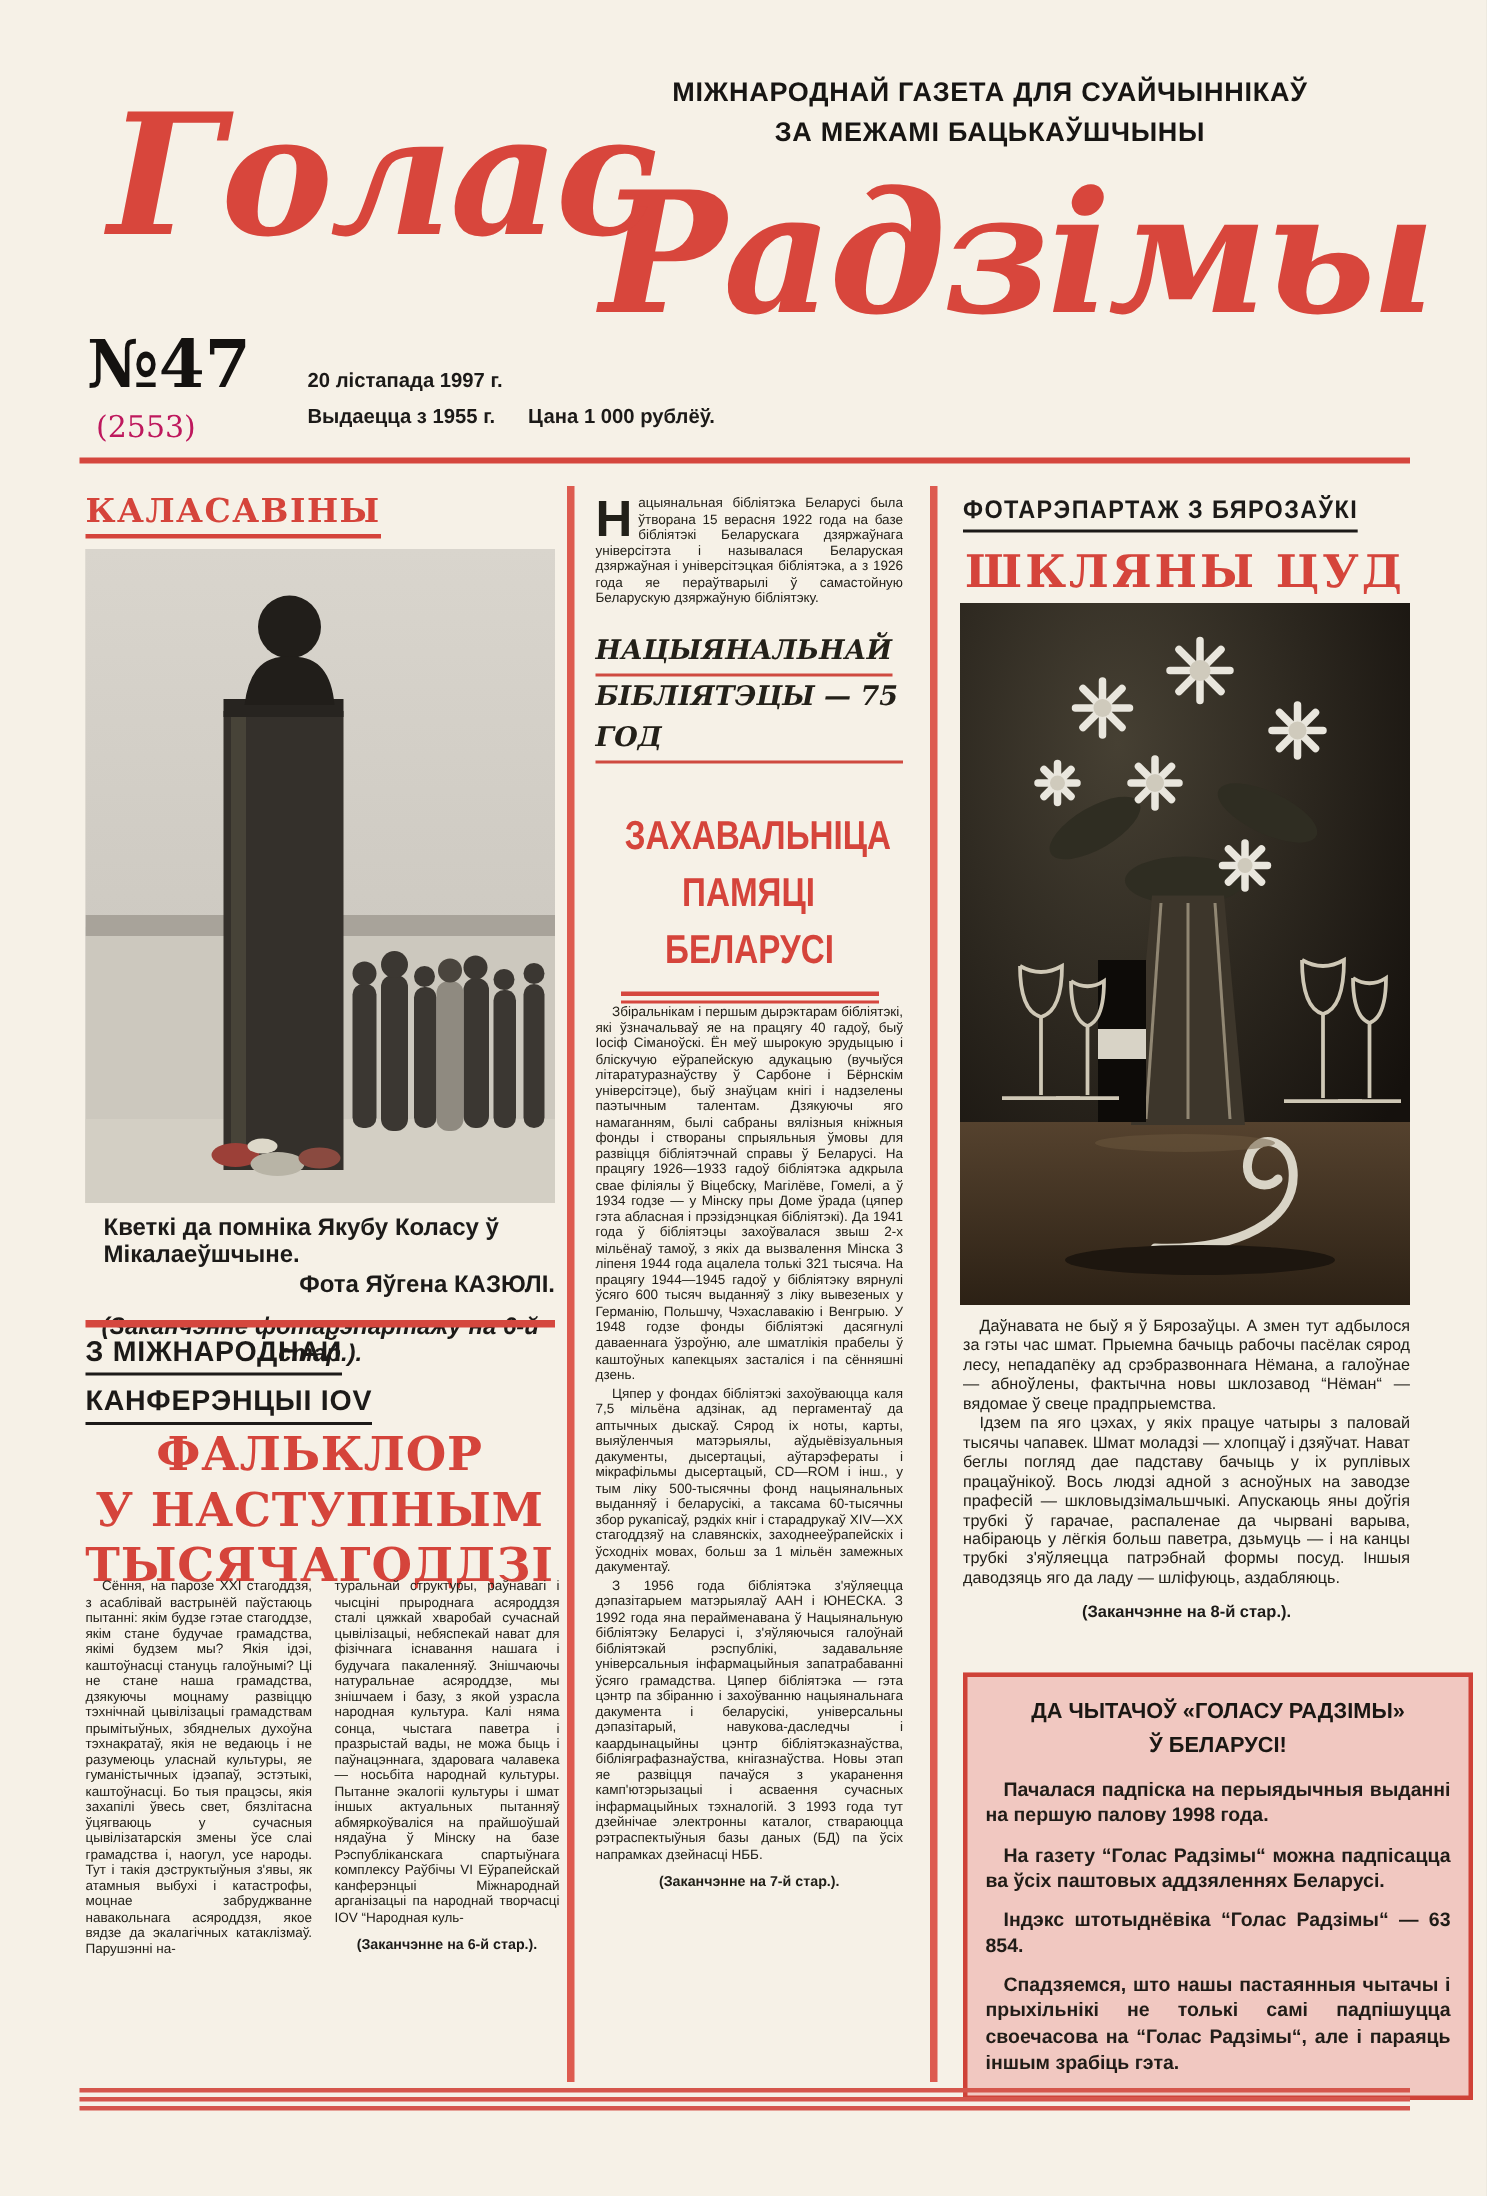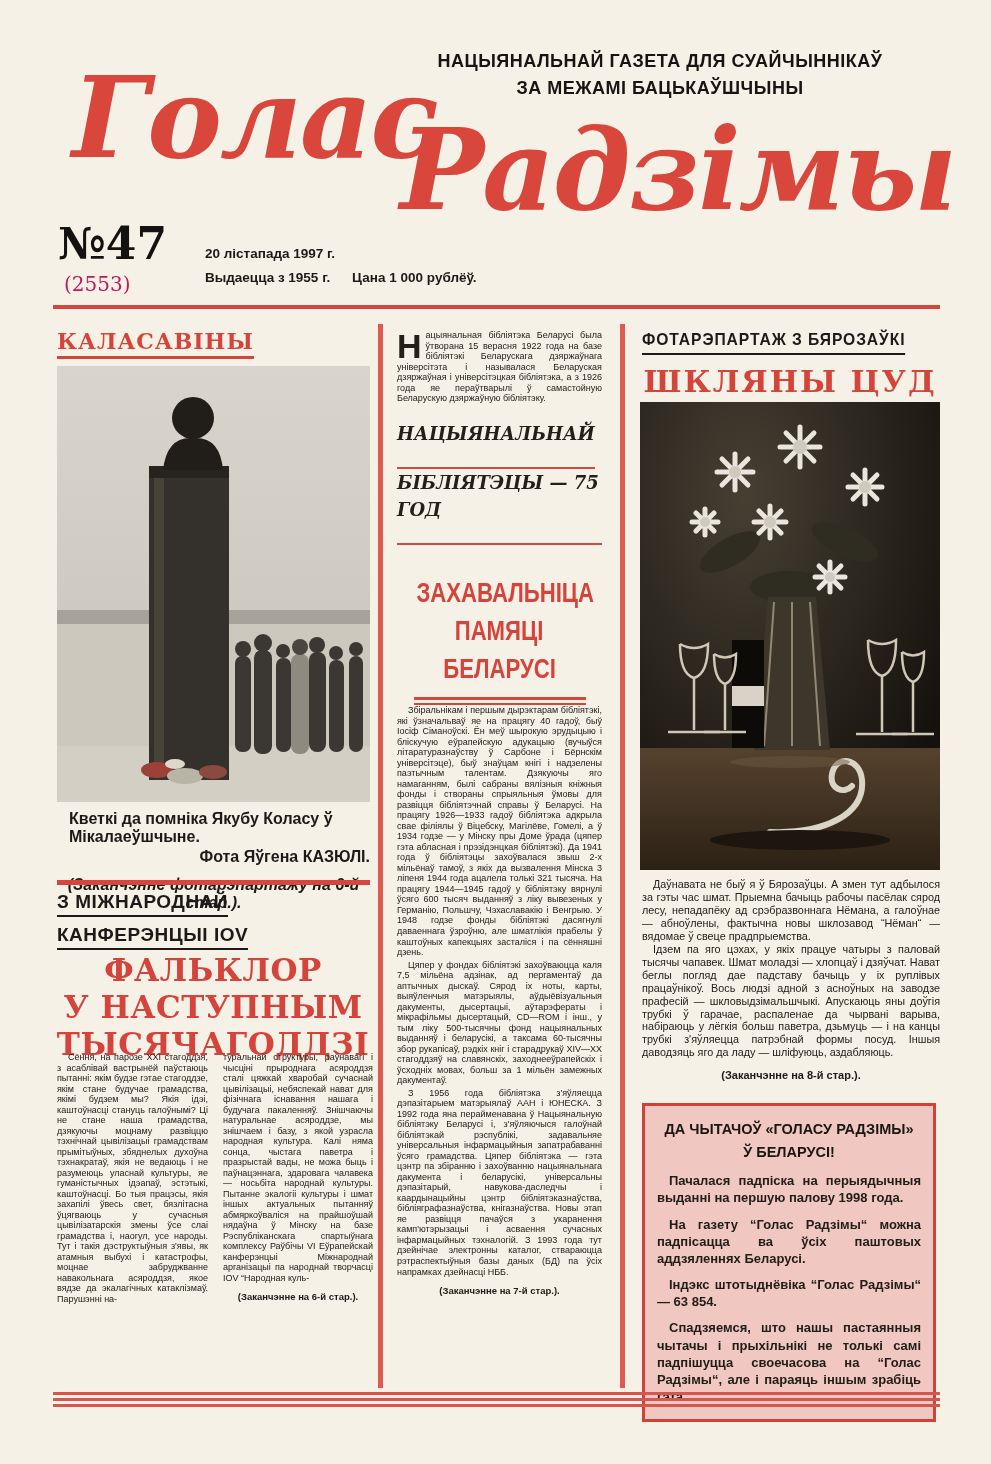--- a/index.html
+++ b/index.html
@@ -49,52 +49,52 @@
   .body-sm{font-size:9px;line-height:1.17;text-align:justify;color:#222019;}
   .lcol1{position:absolute;left:57px;top:1052px;width:151px;}
   .lcol2{position:absolute;left:223px;top:1052px;width:150px;}
   .indent{text-indent:11px;}
   .cont-line{text-align:center;font-weight:bold;font-size:9.5px;margin-top:8px;text-indent:0;}
   
   .midcol{position:absolute;left:397px;top:330px;width:205px;}
   .dropcap{float:left;font-size:34px;font-weight:bold;line-height:.85;padding:2px 4px 0 0;}
   .mid-kicker{margin-top:16px;font-family:"DejaVu Serif",serif;font-style:italic;
     font-weight:bold;font-size:18px;color:#232019;line-height:1.55;}
-  .mid-kicker span{display:inline-block;border-bottom:2.5px solid #cf4a40;padding-bottom:19px;}
+  .mid-kicker span{display:inline-block;border-bottom:2.5px solid #cf4a40;padding-bottom:1px;}
   .mid-head{margin-top:30px;text-align:center;color:#d5443b;font-weight:bold;
     font-size:27px;line-height:1.4;}
   .mid-head span{display:inline-block;transform:scaleX(.82);transform-origin:center;white-space:nowrap;}
   .mid-dbl-rule{width:172px;margin:8px auto 0 auto;border-top:3px solid #d5473e;
     border-bottom:2.5px solid #d5473e;height:3.5px;}
   .mid-body{margin-top:0;}
   .mid-body p{margin:0 0 2px 0;}
   
   .rkicker{position:absolute;left:642px;top:330px;font-size:17px;font-weight:bold;
     letter-spacing:1px;transform:scaleX(.92);transform-origin:left;}
   .rkicker span{display:inline-block;border-bottom:2.5px solid #1c1a18;padding-bottom:3px;}
   .rhead{position:absolute;left:640px;top:364px;width:300px;text-align:center;
     font-family:"DejaVu Serif",serif;font-weight:bold;font-size:30px;color:#d5443b;letter-spacing:2px;}
   .photo-right{position:absolute;left:640px;top:402px;width:300px;height:468px;background:#17130f;}
   .rcol{position:absolute;left:642px;top:878px;width:298px;}
   .body-md{font-size:10.8px;line-height:1.2;text-align:justify;color:#222019;}
   .rcont{text-align:center;font-weight:bold;font-size:11px;margin-top:10px;}
-  .notice{margin-top:22px;border:3.5px solid #cf4238;background:#f1c8c1;
-    padding:12px 12px 14px 12px;box-sizing:border-box;width:294px;}
+  .notice{margin-top:34px;border:3.5px solid #cf4238;background:#f1c8c1;
+    padding:12px 12px 14px 12px;box-sizing:border-box;width:340px;}
   .notice-title{text-align:center;font-weight:bold;font-size:14.5px;line-height:1.55;color:#1a1713;}
   .notice p{margin:9px 0 0 0;font-size:13px;font-weight:bold;line-height:1.32;
     text-align:justify;text-indent:12px;color:#201c17;}
   svg{display:block;}
 </style>
 </head>
 <body>
 
 <div class="page">
 
   <div class="tagline">
-    <div>НАЦЫЯНАЛЬНАЙ ГАЗЕТА ДЛЯ СУАЙЧЫННІКАЎ</div>
+    <div>МІЖНАРОДНАЙ ГАЗЕТА ДЛЯ СУАЙЧЫННІКАЎ</div>
     <div>ЗА МЕЖАМІ БАЦЬКАЎШЧЫНЫ</div>
   </div>
   <div class="title-word title-w2">Радзімы</div>
   <div class="title-word title-w1">Голас</div>
   <div class="issue-no">№47</div>
   <div class="issue-total">(2553)</div>
   <div class="date-line">20 лістапада 1997 г.</div>
   <div class="since-line">Выдаецца з 1955 г.</div>
   <div class="price-line">Цана 1 000 рублёў.</div>
   <div class="top-rule"></div>

